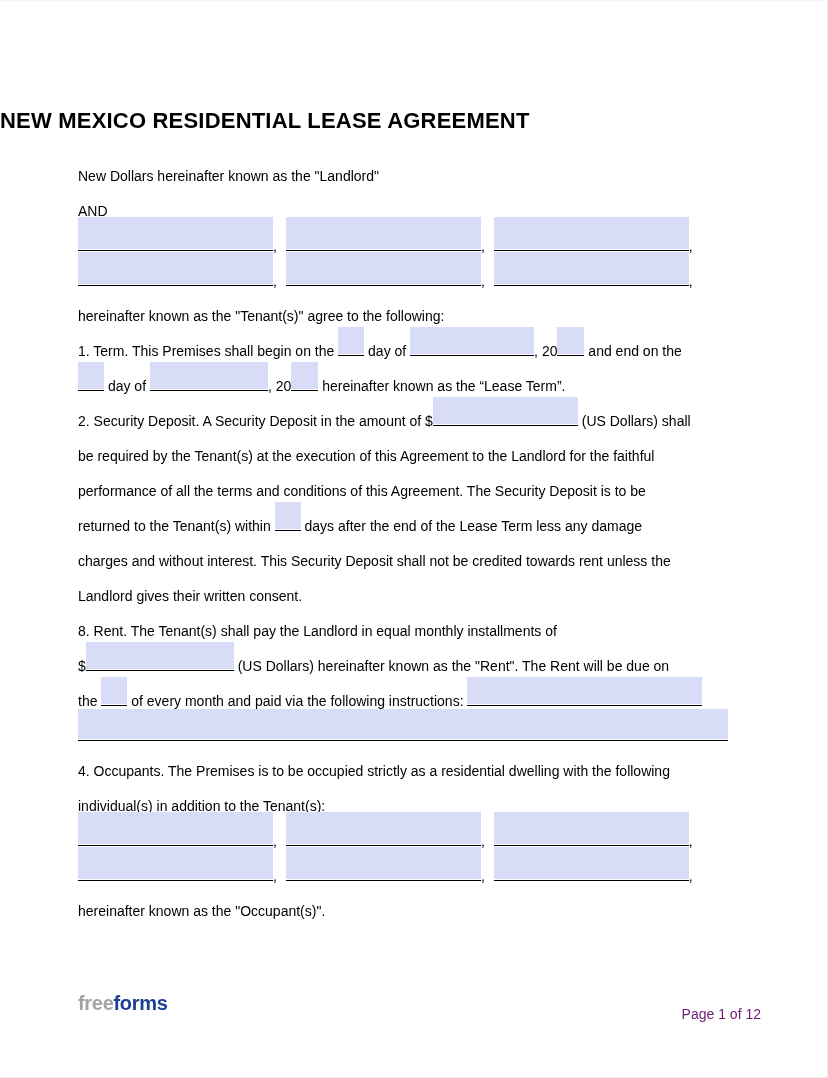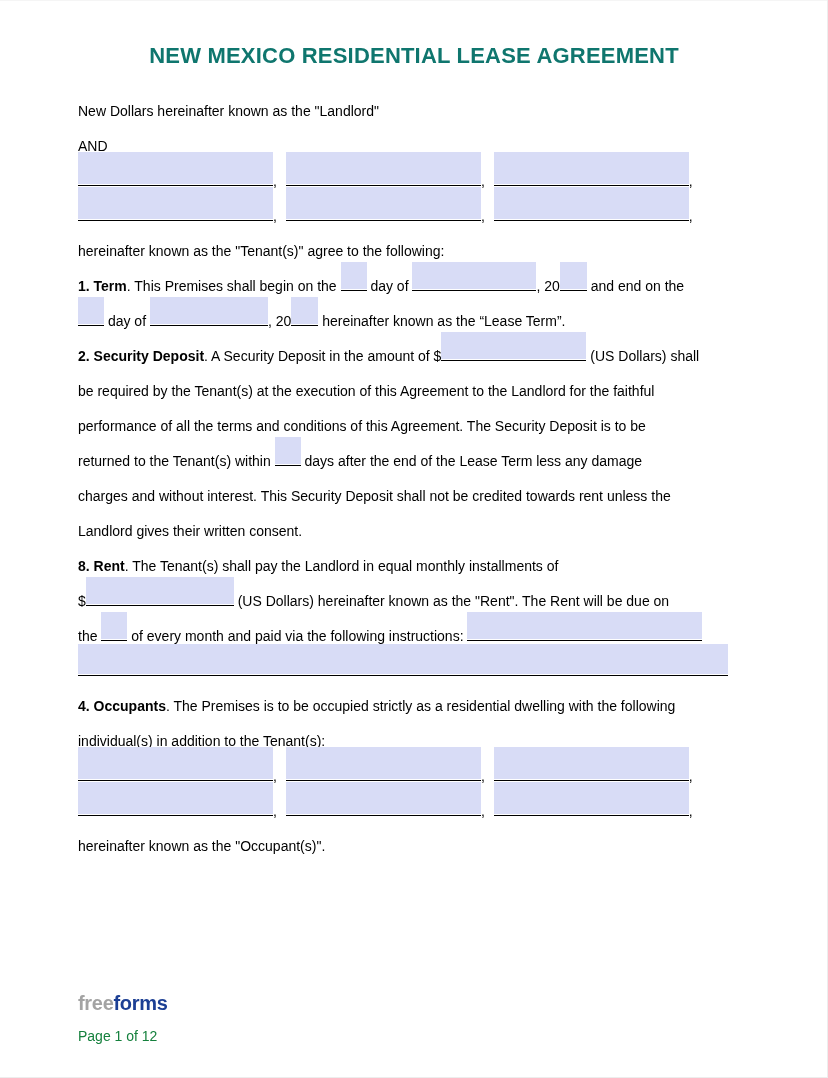--- a/index.html
+++ b/index.html
@@ -6,54 +6,53 @@
   .page{
     position:relative;
     width:828px;height:1078px;
     background:#fff;
     font-family:"Liberation Sans","DejaVu Sans",sans-serif;
     font-size:14px;color:#000;
     overflow:hidden;
     box-shadow:inset -1px 0 0 #ededed, inset 0 -1px 0 #ededed, inset 0 1px 0 #f5f5f5;
   }
   .title{
-    padding-top:43px;
-    text-align:center;
+    padding-top:108px;
     font-weight:bold;
     font-size:22px;
     letter-spacing:.2px;
-    color:#0f766e;
+    color:#000000;
   }
   .doc-body{margin:25px 70px 0 78px;}
   .line{height:35px;line-height:35px;white-space:nowrap;}
   .seg{vertical-align:baseline;}
-  .bold{font-weight:bold;}
+  .bold{font-weight:normal;}
   
   .blank{
     display:inline-block;
     height:1px;
     border-bottom:1.6px solid #000;
     position:relative;
     vertical-align:baseline;
   }
   .blank::after{
     content:"";
     position:absolute;left:0;right:0;bottom:1px;
     height:var(--bh,27px);
     background:var(--hl,#d8dcf6);
   }
   .blank-row .comma{margin-right:9px;}
   .footer{
     position:absolute;left:78px;right:67px;top:992px;
-    display:flex;justify-content:space-between;align-items:flex-start;flex-direction:column;
+    display:flex;justify-content:space-between;align-items:flex-start;
   }
   .brand{font-size:20px;font-weight:bold;letter-spacing:-.3px;line-height:22px;}
   .brand .free{color:var(--brand-gray,#a3a3a3);}
   .brand .forms{color:var(--brand-blue,#1c3f94);}
-  .pagenum{font-size:14px;margin-top:14px;color:#15803d;}
+  .pagenum{font-size:14px;margin-top:14px;color:#701a75;}
 </style>
 </head>
 <body>
 
 <div class="page" style="--hl: #d8dcf6; --brand-gray: #a3a3a3; --brand-blue: #1c3f94;">
   <div class="title">NEW MEXICO RESIDENTIAL LEASE AGREEMENT</div>
 
   <div class="doc-body">
       <div class="line"><span class="seg">New Dollars hereinafter known as the "Landlord"</span></div>
       <div class="line"><span class="seg">AND</span></div>

